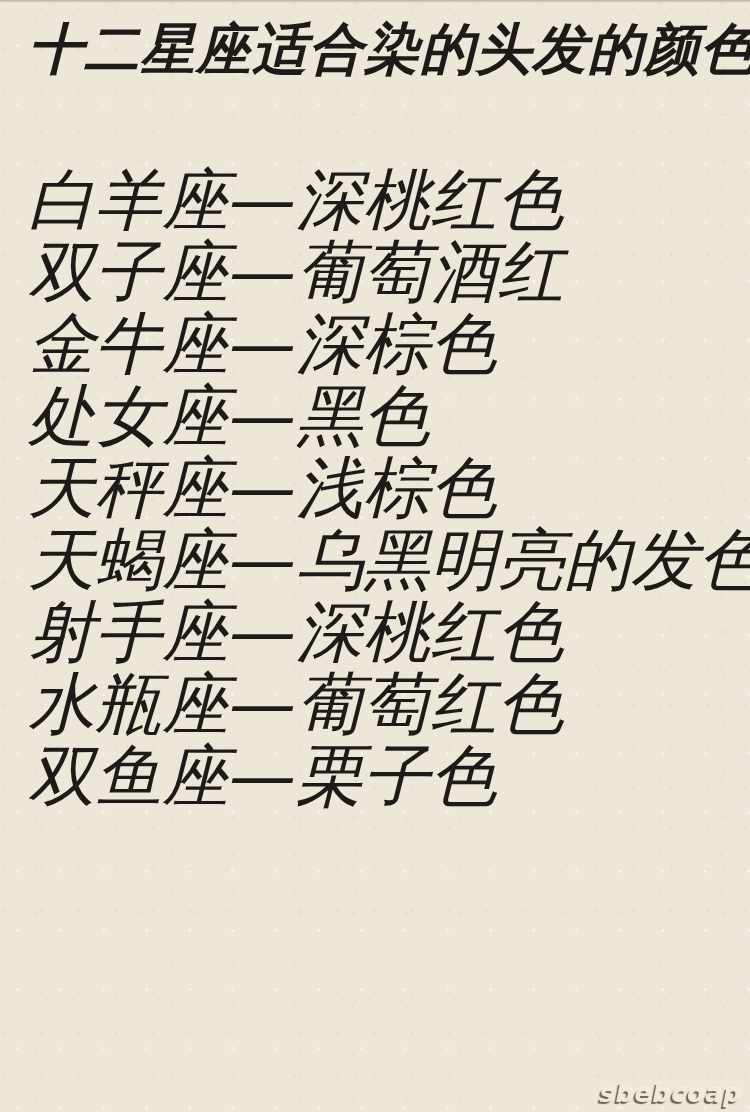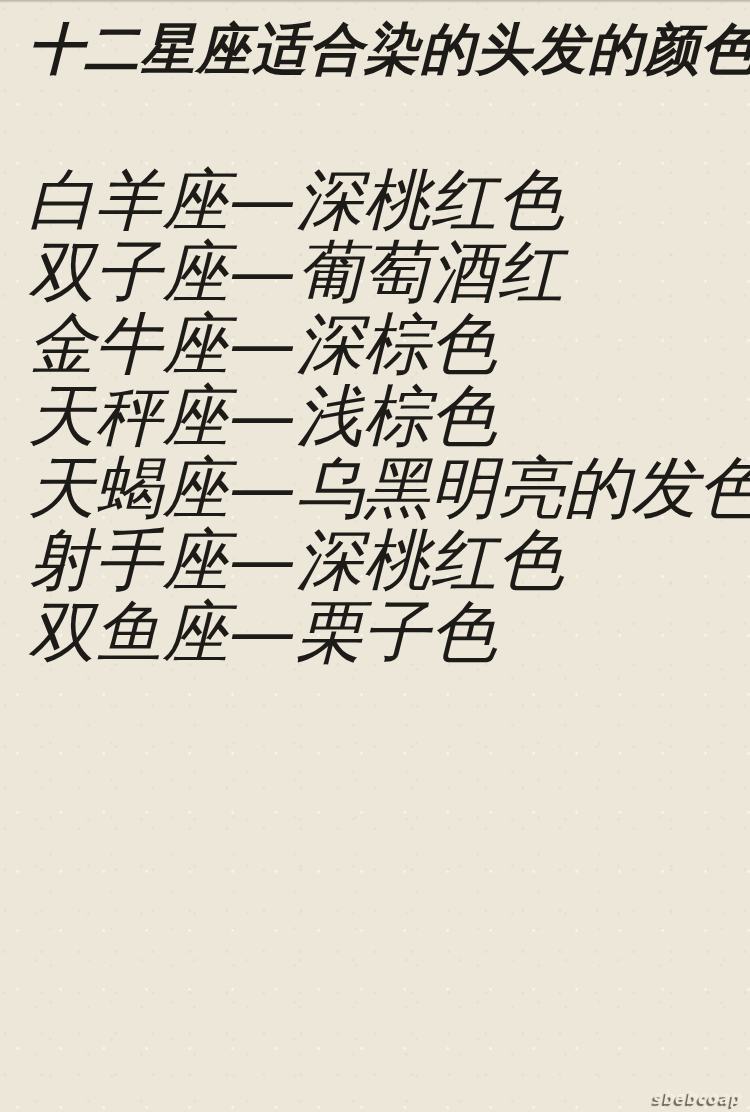--- a/index.html
+++ b/index.html
@@ -46,21 +46,21 @@
     padding-left: 28px;
     font-size: 67px;
     line-height: 72px;
     height: 72px;
     font-weight: 500;
     white-space: nowrap;
   }
   .watermark {
     position: absolute;
     right: 8px; bottom: 4px;
-    font-size: 15px;
+    font-size: 25px;
     letter-spacing: 1px;
     font-weight: 600;
     color: #efe9da;
     text-shadow:
       -2px 2px 1px rgba(62, 57, 46, 0.75),
       1px -1px 1px rgba(255, 255, 255, 0.45);
   }
 </style>
 </head>
 <body>
@@ -72,28 +72,30 @@
   <div class="list">
 
     <div class="row"><span>白羊座</span><span>—</span><span>深桃红色</span></div>
 
     <div class="row"><span>双子座</span><span>—</span><span>葡萄酒红</span></div>
 
     <div class="row"><span>金牛座</span><span>—</span><span>深棕色</span></div>
 
 
 
+    <div class="row"><span>处女座</span><span>—</span><span>黑色</span></div>
 
     <div class="row"><span>天秤座</span><span>—</span><span>浅棕色</span></div>
 
     <div class="row"><span>天蝎座</span><span>—</span><span>乌黑明亮的发色</span></div>
 
     <div class="row"><span>射手座</span><span>—</span><span>深桃红色</span></div>
 
 
+    <div class="row"><span>水瓶座</span><span>—</span><span>葡萄红色</span></div>
 
     <div class="row"><span>双鱼座</span><span>—</span><span>栗子色</span></div>
 
   </div>
 
   <div class="watermark">sbebcoap</div>
 
 </div>
 
 </body></html>

